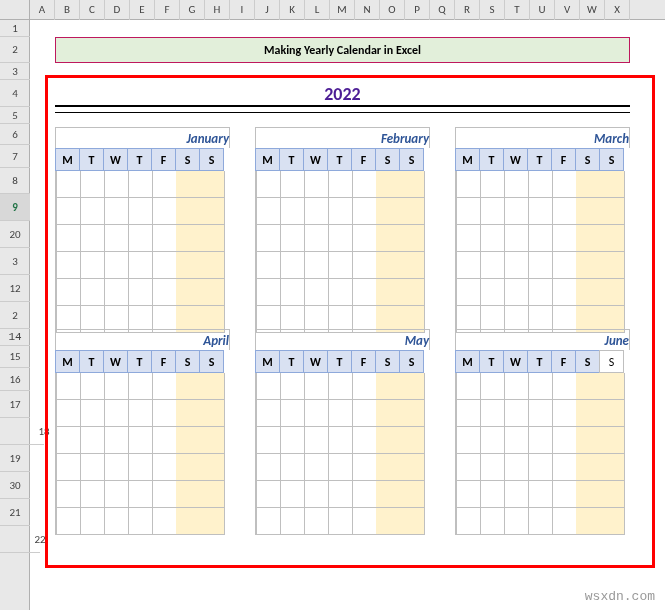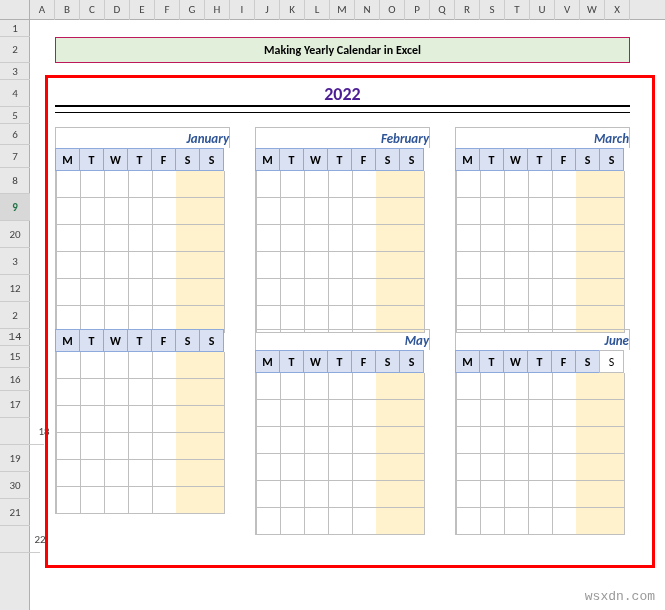--- a/index.html
+++ b/index.html
@@ -466,20 +466,21 @@
               <div class="day-cell weekend"></div>
               <div class="day-cell weekend"></div>
             </div>
         </div>
       </div>
     </div>
 
     <div class="cal-grid row2">
 
       <div class="month-block">
+        <div class="month-name">April</div>
         <div class="dow-row">
           <div class="dow">M</div>
           <div class="dow">T</div>
           <div class="dow">W</div>
           <div class="dow">T</div>
           <div class="dow">F</div>
           <div class="dow">S</div>
           <div class="dow">S</div>
         </div>
         <div class="week-rows">

